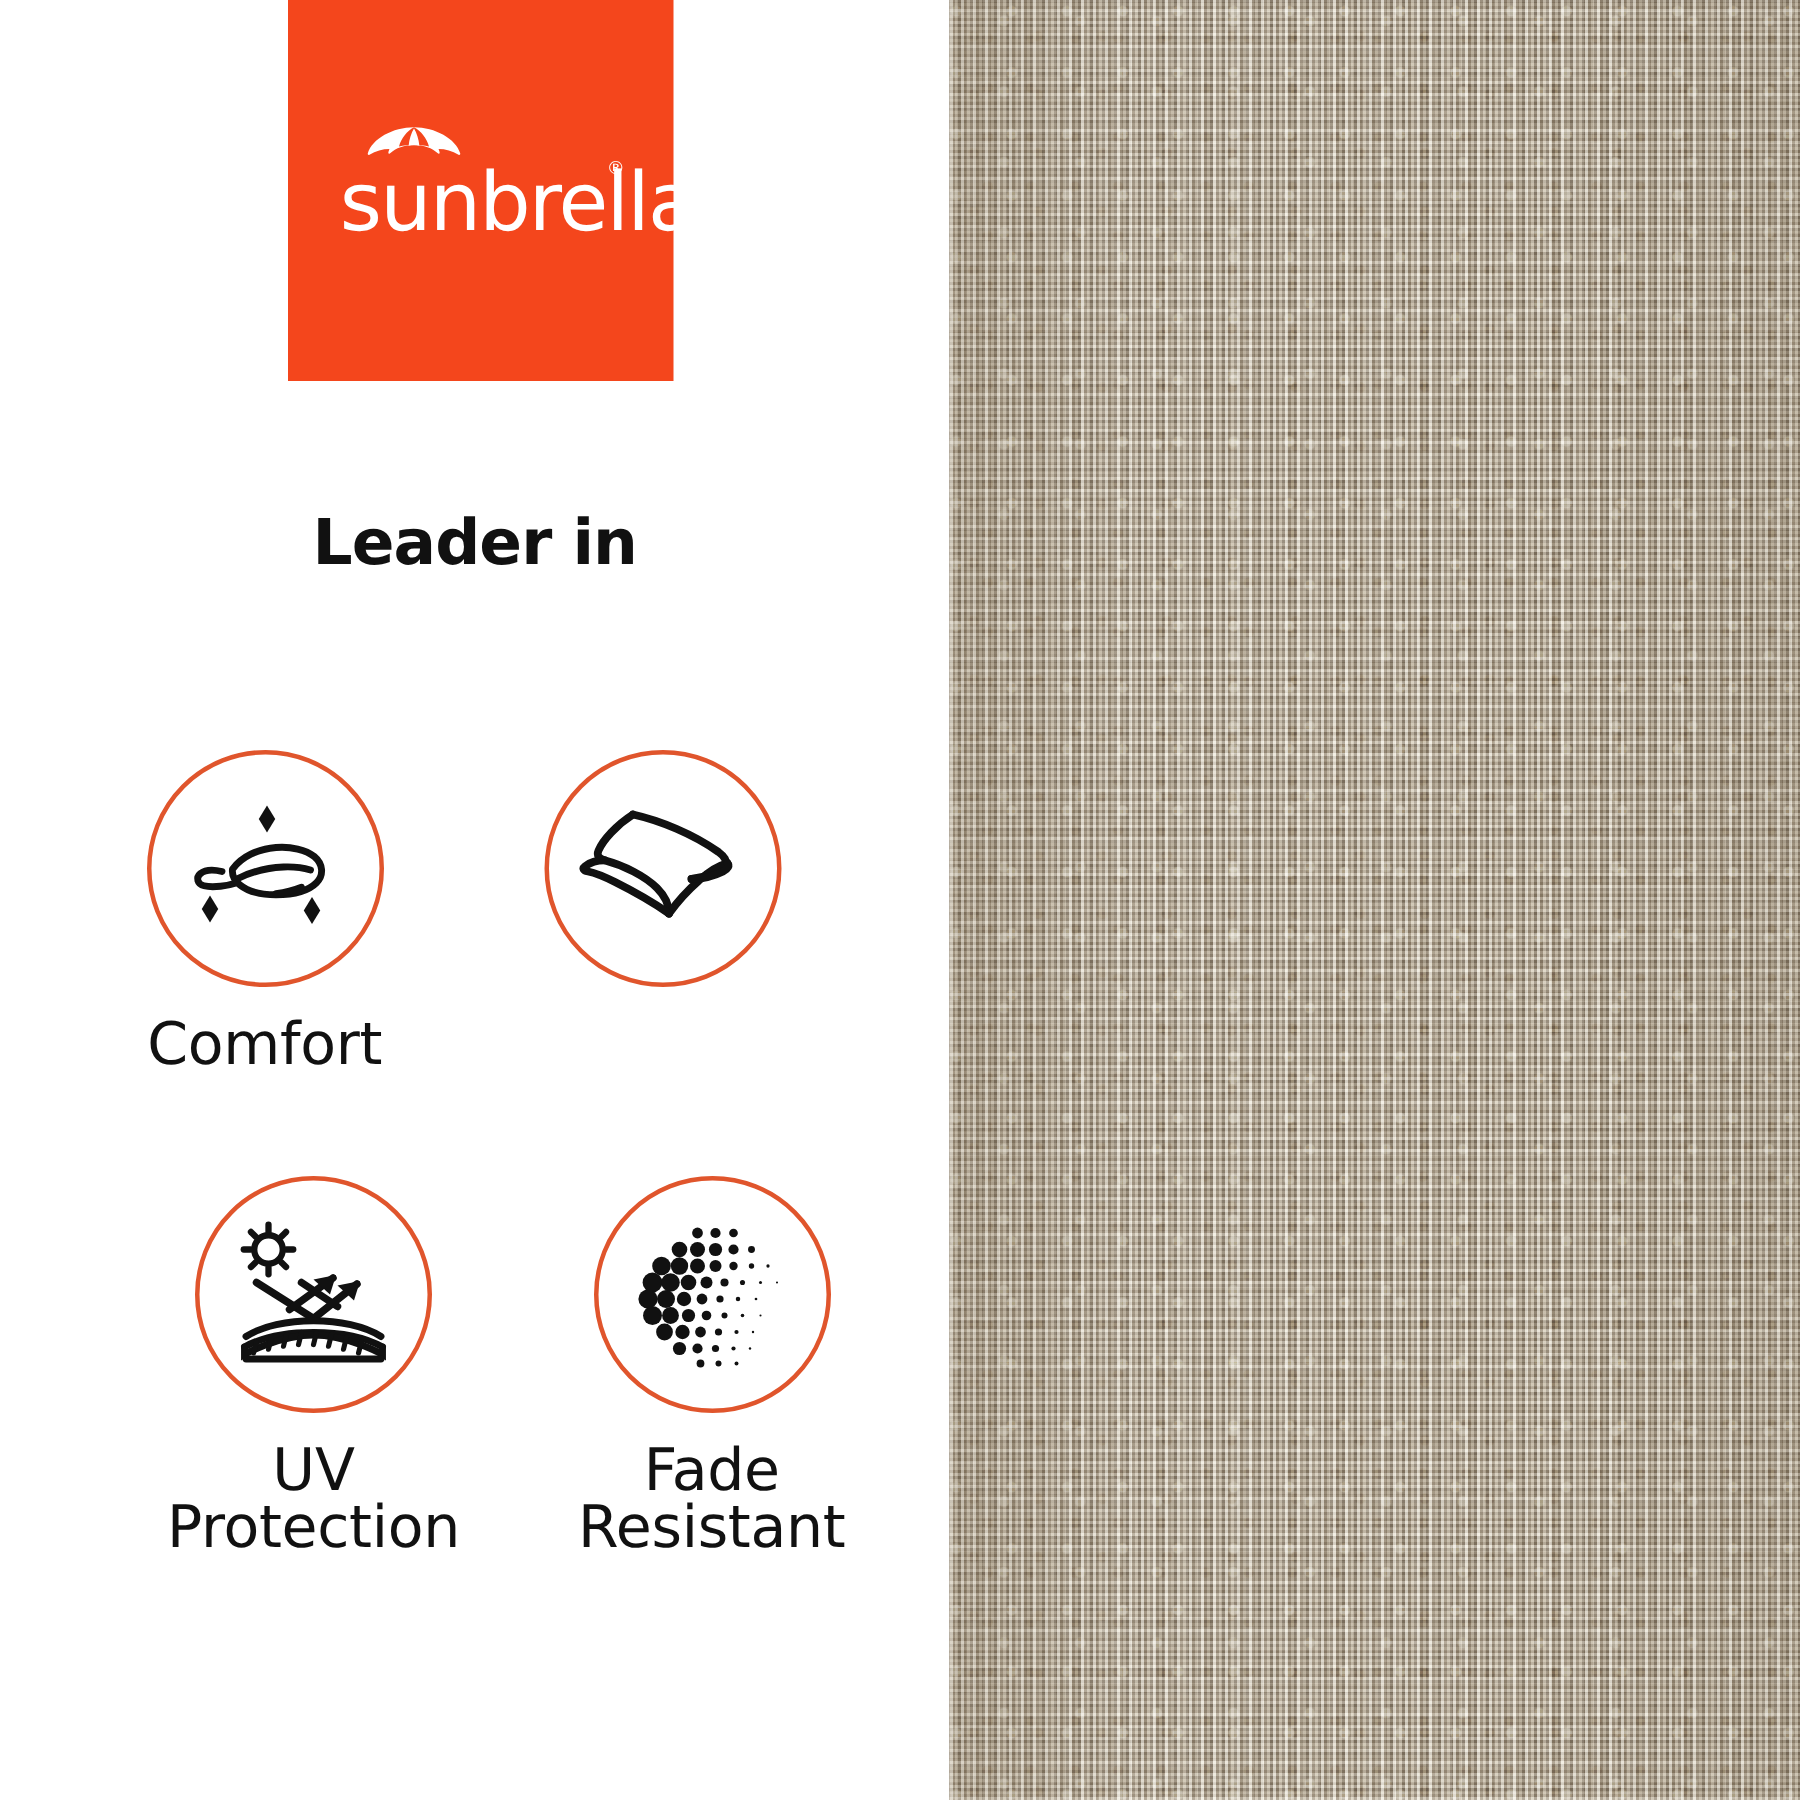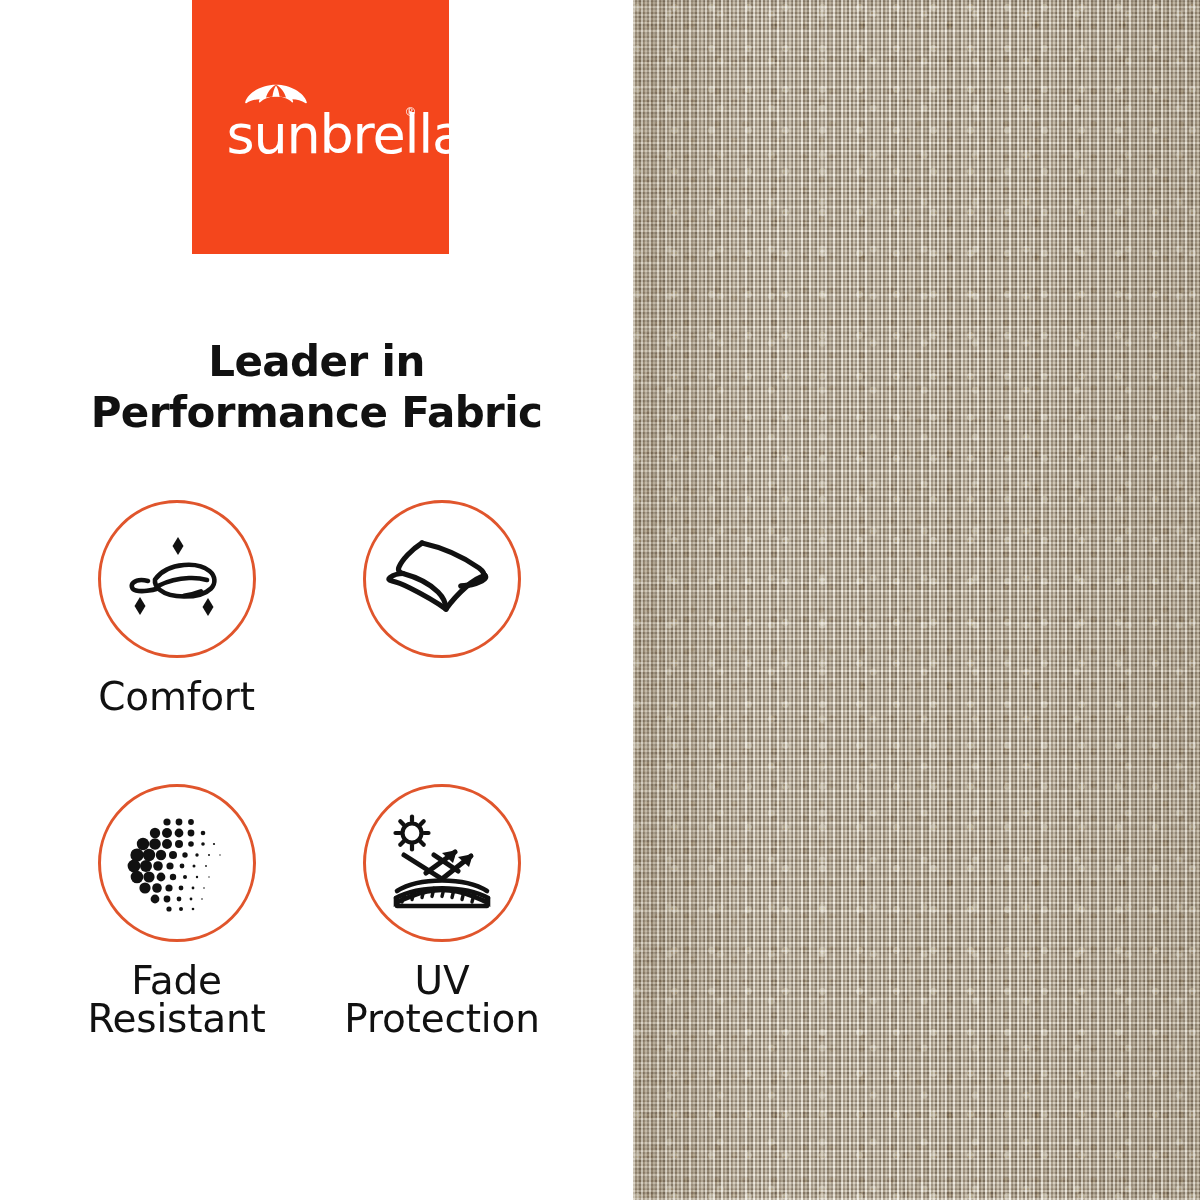--- a/index.html
+++ b/index.html
@@ -133,21 +133,20 @@
           <path d="M32 1.6 C30.2 4.4 28.9 8.6 28.4 13.1 C29.5 12.9 30.7 12.8 32 12.8 C33.3 12.8 34.5 12.9 35.6 13.1 C35.1 8.6 33.8 4.4 32 1.6 Z" fill="#ffffff"></path>
         </svg>
 
         <div id="wordmark">sunbrella</div>
         <div id="reg-mark">®</div>
       </div>
     </div>
 
     <div id="headline">
       <span class="hl-line">Leader in</span>
-      <span class="hl-line">Performance Fabric</span>
     </div>
 
     <div id="feature-grid">
 
       <div class="feature-row">
 
         <div class="feature-cell col-a">
           <div class="icon-circle">
             <svg width="110" height="96" viewBox="0 0 110 96" aria-hidden="true">
               <g fill="none" stroke="#111" stroke-width="4.6" stroke-linecap="round" stroke-linejoin="round">
@@ -177,20 +176,66 @@
                 <path d="M75 57 C82 57 90 55 96 52 C99.5 50.2 100.5 48 99 46.5"></path>
               </g>
             </svg>
           </div>
         </div>
       </div>
 
       <div class="row-gap"></div>
 
       <div class="feature-row">
+
+        <div class="feature-cell">
+          <div class="icon-circle">
+            <svg width="110" height="100" viewBox="0 0 110 100" aria-hidden="true">
+              <g fill="none" stroke="#111" stroke-width="4.2" stroke-linecap="round">
+                <circle cx="25" cy="20" r="9.5"></circle>
+                <path d="M25 3.5 L25 8"></path>
+                  <path d="M25 32 L25 36.5"></path>
+                <path d="M8.5 20 L13 20"></path>
+                  <path d="M37 20 L41.5 20"></path>
+                <path d="M13.3 8.3 L16.5 11.5"></path>
+                  <path d="M33.5 28.5 L36.7 31.7"></path>
+                <path d="M13.3 31.7 L16.5 28.5"></path>
+                  <path d="M33.5 11.5 L36.7 8.3"></path>
+              </g>
+              <g fill="none" stroke="#111" stroke-width="5" stroke-linecap="round" stroke-linejoin="round">
+                <path d="M17 42 L55 66"></path>
+                <path d="M47 42 L71 58"></path>
+                <path d="M55 66 L84 43"></path>
+                <path d="M39 60 L68 39"></path>
+              </g>
+              <g fill="#111">
+                <path d="M86 41 L71 44 L82 54 Z"></path>
+                <path d="M70 37 L55 40 L66 50 Z"></path>
+              </g>
+              <g fill="none" stroke="#111" stroke-linecap="round">
+                <path d="M10 78 C32 64 78 64 100 78" stroke-width="4.6"></path>
+                <path d="M9 85 C32 72 78 72 101 85" stroke-width="4.6"></path>
+                <path d="M9 85 L9 90 C9 90 32 77 55 77 C78 77 101 90 101 90 L101 85" stroke-width="4.6" fill="none"></path>
+                <path d="M10 93 L100 93" stroke-width="4.6"></path>
+                <g stroke-width="3.4">
+                  <path d="M17 81.5 L15 89"></path>
+                    <path d="M27 78.5 L25 86.5"></path>
+                    <path d="M37 76.5 L35 84.5"></path>
+                  <path d="M47 75.3 L45 83.4"></path>
+                    <path d="M57 75.3 L55 83.4"></path>
+                    <path d="M67 76.5 L65 84.5"></path>
+                  <path d="M77 78.5 L75 86.5"></path>
+                    <path d="M87 81.5 L85 89"></path>
+                </g>
+              </g>
+            </svg>
+          </div>
+          <div class="feature-label">UV
+Protection</div>
+        </div>
 
         <div class="feature-cell col-a">
           <div class="icon-circle">
             <svg width="104" height="104" viewBox="0 0 104 104" aria-hidden="true">
               <g fill="#111">
                 <circle cx="42" cy="11" r="3.6"></circle>
                   <circle cx="54" cy="11" r="3.4"></circle>
                   <circle cx="66" cy="11" r="2.9"></circle>
                 <circle cx="30" cy="22" r="5.2"></circle>
                   <circle cx="42" cy="22" r="5.0"></circle>
@@ -239,66 +284,20 @@
                   <circle cx="77" cy="88" r="0.8"></circle>
                 <circle cx="44" cy="98" r="2.6"></circle>
                   <circle cx="56" cy="98" r="2.0"></circle>
                   <circle cx="68" cy="98" r="1.3"></circle>
               </g>
             </svg>
           </div>
           <div class="feature-label">Fade
 Resistant</div>
         </div>
-
-        <div class="feature-cell">
-          <div class="icon-circle">
-            <svg width="110" height="100" viewBox="0 0 110 100" aria-hidden="true">
-              <g fill="none" stroke="#111" stroke-width="4.2" stroke-linecap="round">
-                <circle cx="25" cy="20" r="9.5"></circle>
-                <path d="M25 3.5 L25 8"></path>
-                  <path d="M25 32 L25 36.5"></path>
-                <path d="M8.5 20 L13 20"></path>
-                  <path d="M37 20 L41.5 20"></path>
-                <path d="M13.3 8.3 L16.5 11.5"></path>
-                  <path d="M33.5 28.5 L36.7 31.7"></path>
-                <path d="M13.3 31.7 L16.5 28.5"></path>
-                  <path d="M33.5 11.5 L36.7 8.3"></path>
-              </g>
-              <g fill="none" stroke="#111" stroke-width="5" stroke-linecap="round" stroke-linejoin="round">
-                <path d="M17 42 L55 66"></path>
-                <path d="M47 42 L71 58"></path>
-                <path d="M55 66 L84 43"></path>
-                <path d="M39 60 L68 39"></path>
-              </g>
-              <g fill="#111">
-                <path d="M86 41 L71 44 L82 54 Z"></path>
-                <path d="M70 37 L55 40 L66 50 Z"></path>
-              </g>
-              <g fill="none" stroke="#111" stroke-linecap="round">
-                <path d="M10 78 C32 64 78 64 100 78" stroke-width="4.6"></path>
-                <path d="M9 85 C32 72 78 72 101 85" stroke-width="4.6"></path>
-                <path d="M9 85 L9 90 C9 90 32 77 55 77 C78 77 101 90 101 90 L101 85" stroke-width="4.6" fill="none"></path>
-                <path d="M10 93 L100 93" stroke-width="4.6"></path>
-                <g stroke-width="3.4">
-                  <path d="M17 81.5 L15 89"></path>
-                    <path d="M27 78.5 L25 86.5"></path>
-                    <path d="M37 76.5 L35 84.5"></path>
-                  <path d="M47 75.3 L45 83.4"></path>
-                    <path d="M57 75.3 L55 83.4"></path>
-                    <path d="M67 76.5 L65 84.5"></path>
-                  <path d="M77 78.5 L75 86.5"></path>
-                    <path d="M87 81.5 L85 89"></path>
-                </g>
-              </g>
-            </svg>
-          </div>
-          <div class="feature-label">UV
-Protection</div>
-        </div>
       </div>
 
     </div>
   </div>
 
   <div id="fabric-panel">
     <div id="fabric-weave"></div>
     <div id="fabric-noise"></div>
     <div id="fabric-shade"></div>
   </div>

